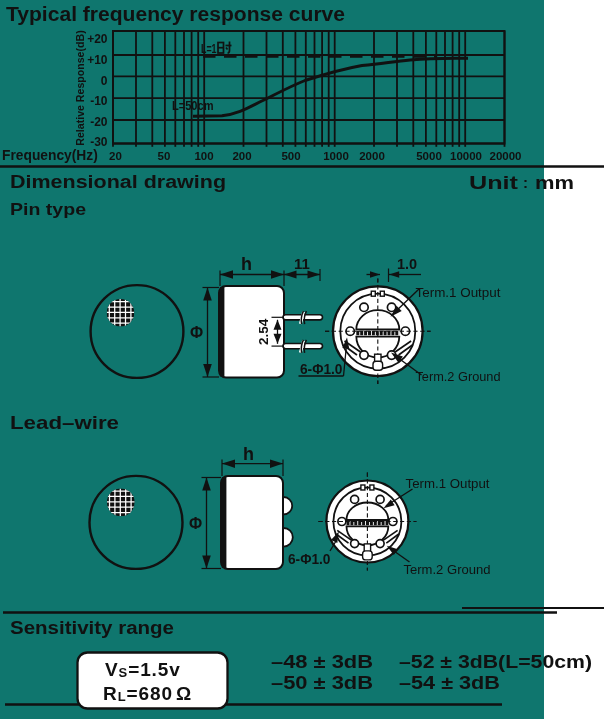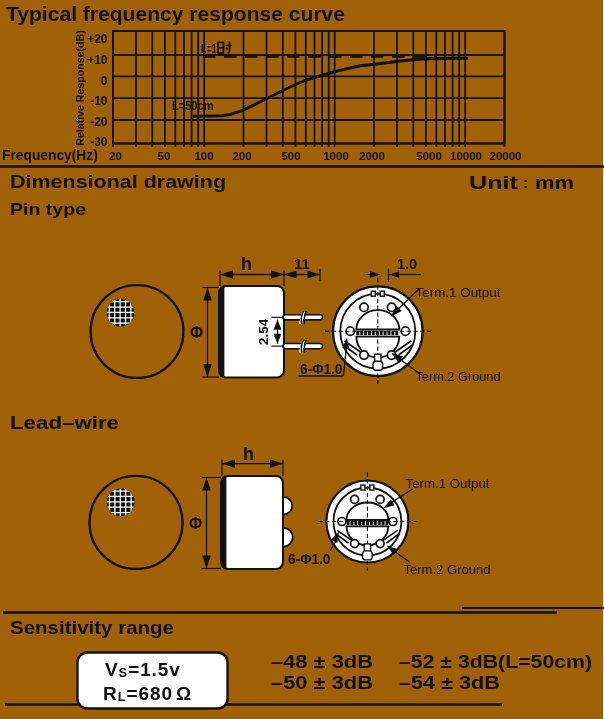--- a/index.html
+++ b/index.html
@@ -1,15 +1,15 @@
 <!DOCTYPE html>
 <html><head><meta charset="utf-8">
 <style>
 html,body{margin:0;padding:0;background:#fff;}
-#page{position:relative;width:603px;height:719px;background:#a16207;font-family:"Liberation Sans",sans-serif;}
+#page{position:relative;width:544px;height:719px;background:#0f766e;font-family:"Liberation Sans",sans-serif;}
 text{fill:#111;font-family:"Liberation Sans",sans-serif;}
 </style></head>
 <body>
 <div id="page">
 <svg width="604" height="719" viewBox="0 0 604 719">
 <text x="6" y="20.5" font-size="19.5" font-weight="bold" textLength="339" lengthAdjust="spacingAndGlyphs">Typical frequency response curve</text>
 <line x1="113.0" y1="31" x2="113.0" y2="146.8" stroke="#111" stroke-width="1.8"></line>
 <line x1="136.0" y1="31" x2="136.0" y2="146.8" stroke="#111" stroke-width="1.8"></line>
 <line x1="152.3" y1="31" x2="152.3" y2="146.8" stroke="#111" stroke-width="1.8"></line>
 <line x1="164.9" y1="31" x2="164.9" y2="146.8" stroke="#111" stroke-width="1.8"></line>

